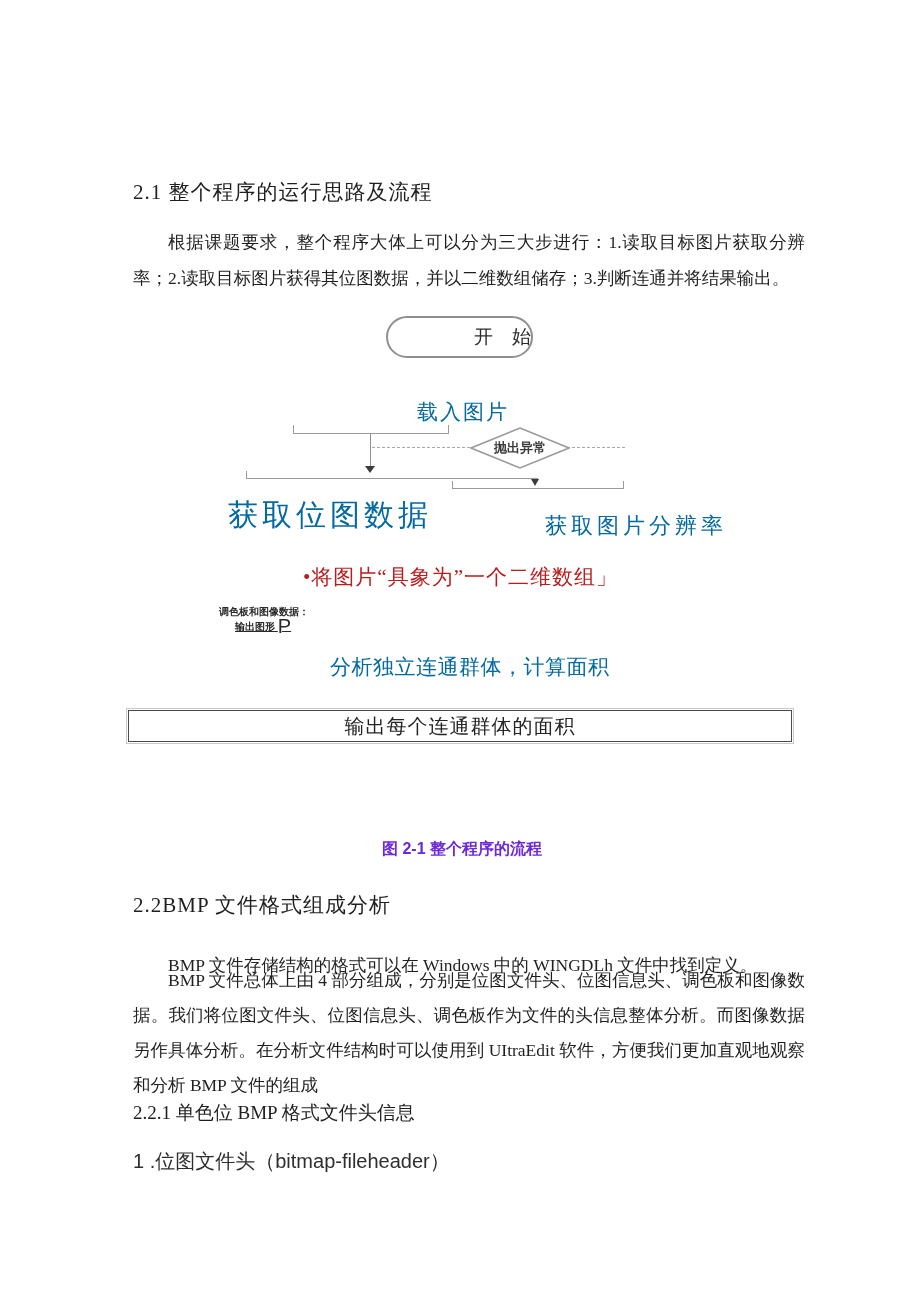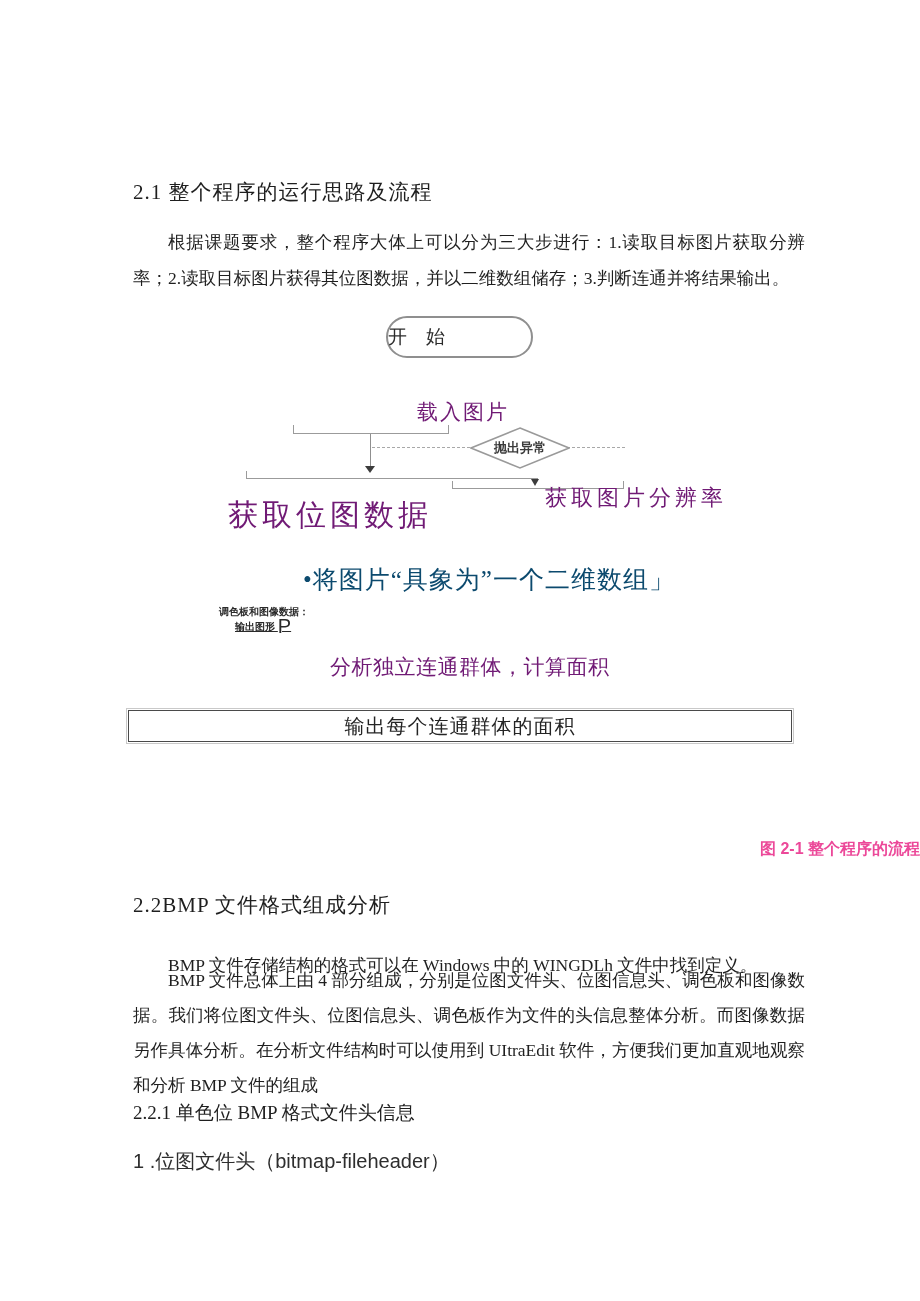--- a/index.html
+++ b/index.html
@@ -10,48 +10,48 @@
   .h2{left:133px;top:178px;font-size:21px;font-weight:500;letter-spacing:1px;}
   .h2b{left:133px;top:891px;font-size:21px;font-weight:500;letter-spacing:1px;}
   .h3{left:133px;top:1100px;font-size:19px;font-weight:500;}
   .body-par{left:133px;width:672px;font-size:17.5px;line-height:36px;text-align:justify;text-indent:2em;}
   .p1{top:224px;}
   .p2a{top:948px;line-height:35px;}
   .p2b{top:963px;line-height:35px;}
   .item1{left:133px;top:1148px;font-size:20px;font-family:"Liberation Sans","DejaVu Sans",sans-serif;color:#2e2e2e;}
   
   .start-box{left:386px;top:316px;width:143px;height:38px;border:2px solid #8f8f8f;border-radius:21px;
-             display:flex;align-items:center;justify-content:flex-start;font-size:19px;color:#2b2b2b;}
-  .lbl{color:#701a75;}
+             display:flex;align-items:center;justify-content:flex-end;font-size:19px;color:#2b2b2b;}
+  .lbl{color:#0369a1;}
   .lbl-load{left:417px;top:398px;font-size:21px;letter-spacing:2px;}
   .bracket-top{left:293px;top:425px;width:154px;height:8px;
                border:1px solid #9b9b9b;border-top:none;}
   .v-line{left:370px;top:434px;height:32px;width:0;border-left:1.5px solid #8f8f8f;}
   .tri{width:0;height:0;}
   .arrow-a{left:365px;top:466px;border-left:5px solid transparent;border-right:5px solid transparent;border-top:7px solid #3c3c3c;}
   .dash-line{left:372px;top:447px;width:253px;height:0;border-top:1.5px dashed #a8a8a8;}
   .diamond-wrap{left:470px;top:427px;width:100px;height:42px;}
   .diamond-label{left:470px;top:427px;width:100px;height:42px;display:flex;align-items:center;justify-content:center;
                  font-size:13px;font-weight:700;color:#3a3a3a;}
   .line-a{left:246px;top:471px;width:291px;height:7px;border-bottom:1.5px solid #9b9b9b;border-left:1px solid #9b9b9b;}
   .arrow-b{left:531px;top:479px;border-left:4.5px solid transparent;border-right:4.5px solid transparent;border-top:7px solid #3c3c3c;}
   .line-b{left:452px;top:481px;width:170px;height:7px;border-bottom:1.5px solid #9b9b9b;
           border-left:1px solid #9b9b9b;border-right:1px solid #9b9b9b;}
   .lbl-bitmap{left:228px;top:495px;font-size:30px;letter-spacing:4px;}
-  .lbl-res{left:545px;top:483px;font-size:22px;letter-spacing:4px;}
-  .bullet-line{left:303px;top:563px;font-size:25px;letter-spacing:1px;color:#0c4a6e;}
+  .lbl-res{left:545px;top:511px;font-size:22px;letter-spacing:4px;}
+  .bullet-line{left:303px;top:563px;font-size:21px;letter-spacing:1px;color:#b91c1c;}
   .note{left:219px;top:604px;font-size:10px;font-weight:700;line-height:15px;color:#2a2a2a;
         font-family:"Liberation Sans","DejaVu Sans",sans-serif;}
   .note .l2{padding-left:16px;text-decoration:underline;}
   .note .bigP{font-size:20px;font-weight:400;vertical-align:-3px;}
   .analyze-line{left:330px;top:653px;font-size:21px;letter-spacing:0.5px;}
   .output-box{left:128px;top:710px;width:662px;height:30px;border:1px solid #4a4a4a;outline:1px solid #c9c9c9;outline-offset:1px;
               display:flex;align-items:center;justify-content:center;font-size:20px;letter-spacing:1px;color:#242424;}
-  .caption{left:4px;right:0;top:839px;text-align:right;font-size:16px;font-weight:700;
-           font-family:"Liberation Sans","DejaVu Sans",sans-serif;color:#ec4899;}
+  .caption{left:4px;right:0;top:839px;text-align:center;font-size:16px;font-weight:700;
+           font-family:"Liberation Sans","DejaVu Sans",sans-serif;color:#6d28d9;}
 </style>
 </head>
 <body>
 
 <div class="page">
 
 
   <div class="abs h2">2.1 整个程序的运行思路及流程</div>
   <div class="abs body-par p1">根据课题要求，整个程序大体上可以分为三大步进行：1.读取目标图片获取分辨率；2.读取目标图片获得其位图数据，并以二维数组储存；3.判断连通并将结果输出。</div>
 

